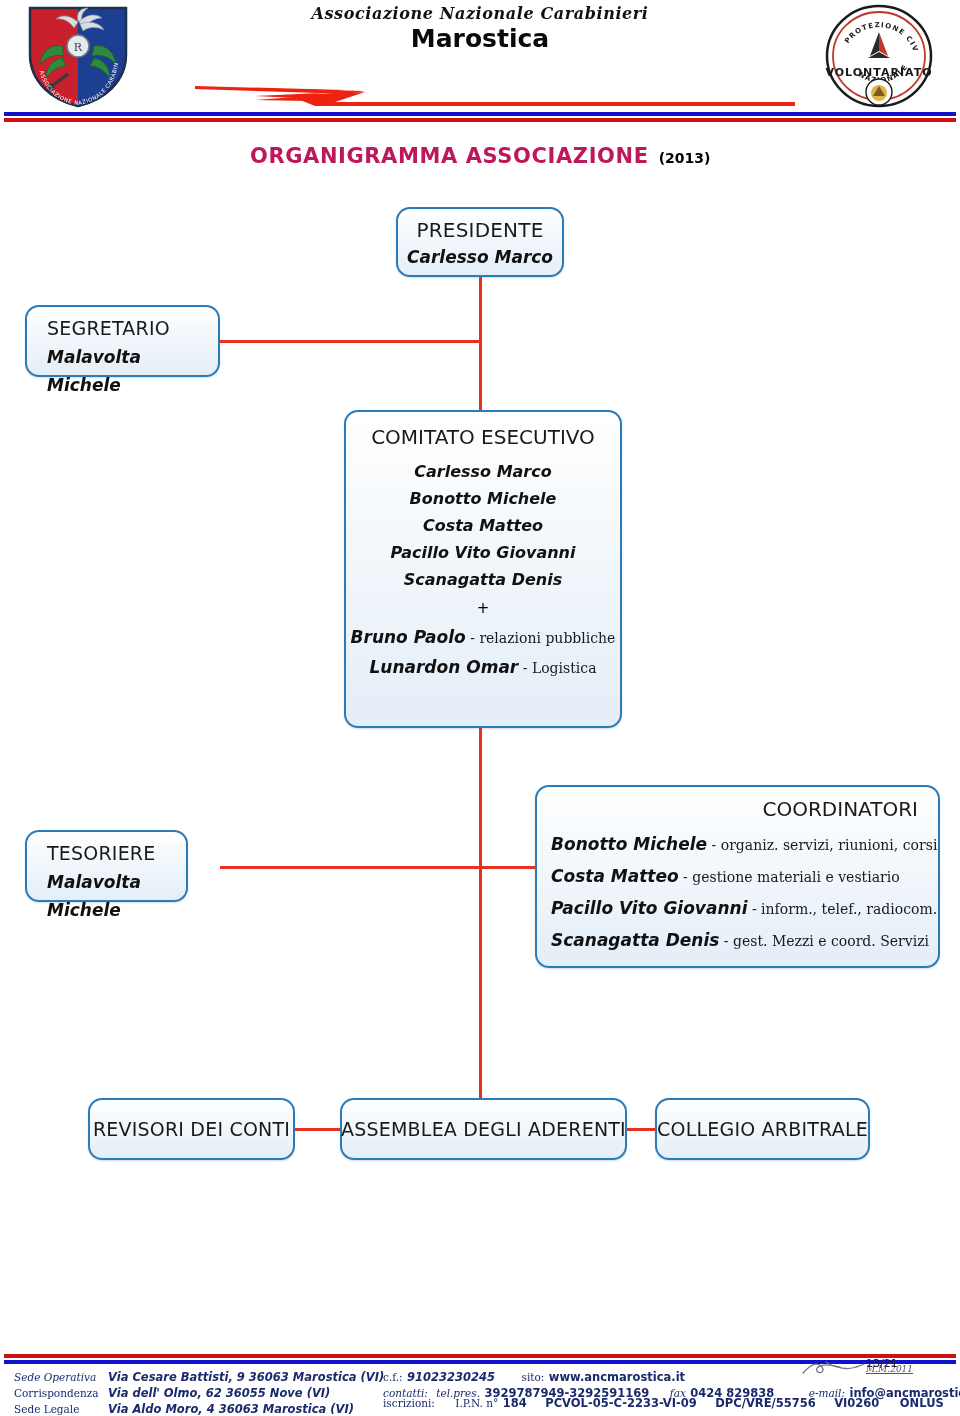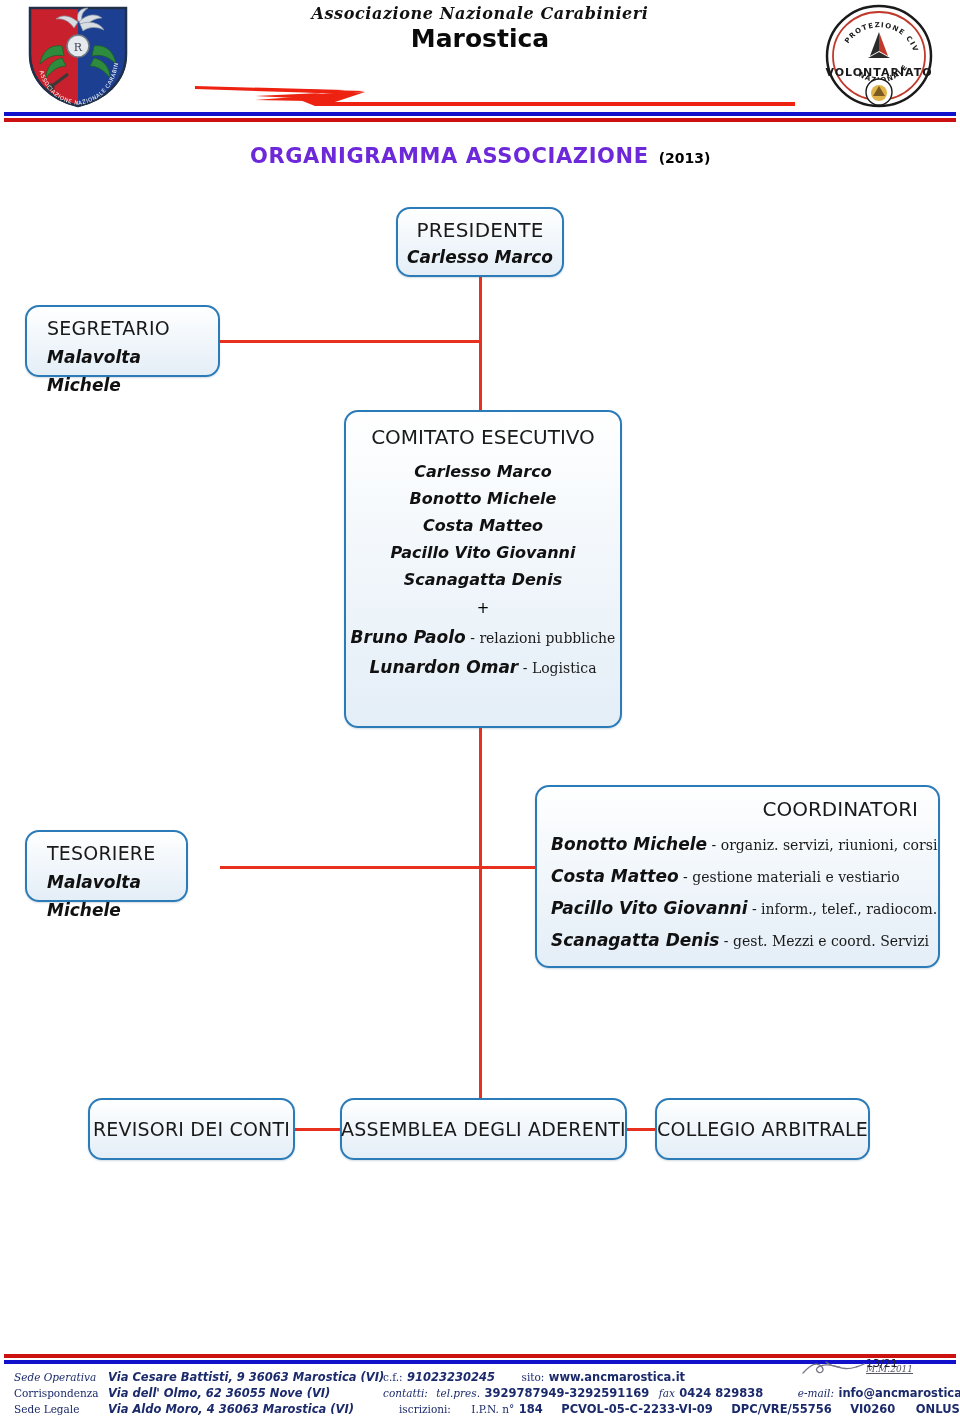--- a/index.html
+++ b/index.html
@@ -88,21 +88,21 @@
   #chart-title {
     position: absolute;
     left: 250px; top: 144px;
     white-space: nowrap;
   }
   #chart-title .t-main {
     font-family: "DejaVu Sans", sans-serif;
     font-weight: bold;
     font-size: 21px;
     letter-spacing: 0.6px;
-    color: #6d28d9;
+    color: #be185d;
   }
   #chart-title .t-year {
     font-family: "DejaVu Sans", sans-serif;
     font-weight: bold;
     font-size: 14px;
     color: #000;
     margin-left: 10px;
   }
 
   
@@ -530,27 +530,27 @@
     <span class="f-lbl">c.f.:</span>
     <span class="f-val-b">91023230245</span>
     <span class="f-lbl" style="margin-left:22px;">sito:</span>
     <span class="f-val-bn">www.ancmarostica.it</span>
   </div>
 
   <div class="f-row f-col-mid" style="top:18px;">
     <span class="f-lbl-it">contatti:</span>
     <span class="f-lbl-it" style="margin-left:4px;">tel.pres.</span>
     <span class="f-val-bn">3929787949-3292591169</span>
-    <span class="f-lbl-it" style="margin-left:5px;">fax</span>
+    <span class="f-lbl-it" style="margin-left:16px;">fax</span>
     <span class="f-val-bn">0424 829838</span>
     <span class="f-lbl-it" style="margin-left:30px;">e-mail:</span>
     <span class="f-val-bn">info@ancmarostica.it</span>
   </div>
 
-  <div class="f-row f-col-mid" style="top:34px;margin-left:16px;">
+  <div class="f-row f-col-mid" style="top:28px;">
     <span class="f-lbl">iscrizioni:</span>
     <span class="f-lbl" style="margin-left:16px;">I.P.N. n°</span>
     <span class="f-val-bn">184</span>
     <span class="f-val-bn" style="margin-left:14px;">PCVOL-05-C-2233-VI-09</span>
     <span class="f-val-bn" style="margin-left:14px;">DPC/VRE/55756</span>
     <span class="f-val-bn" style="margin-left:14px;">VI0260</span>
     <span class="f-val-bn" style="margin-left:16px;">ONLUS</span>
   </div>
 </div>
 

